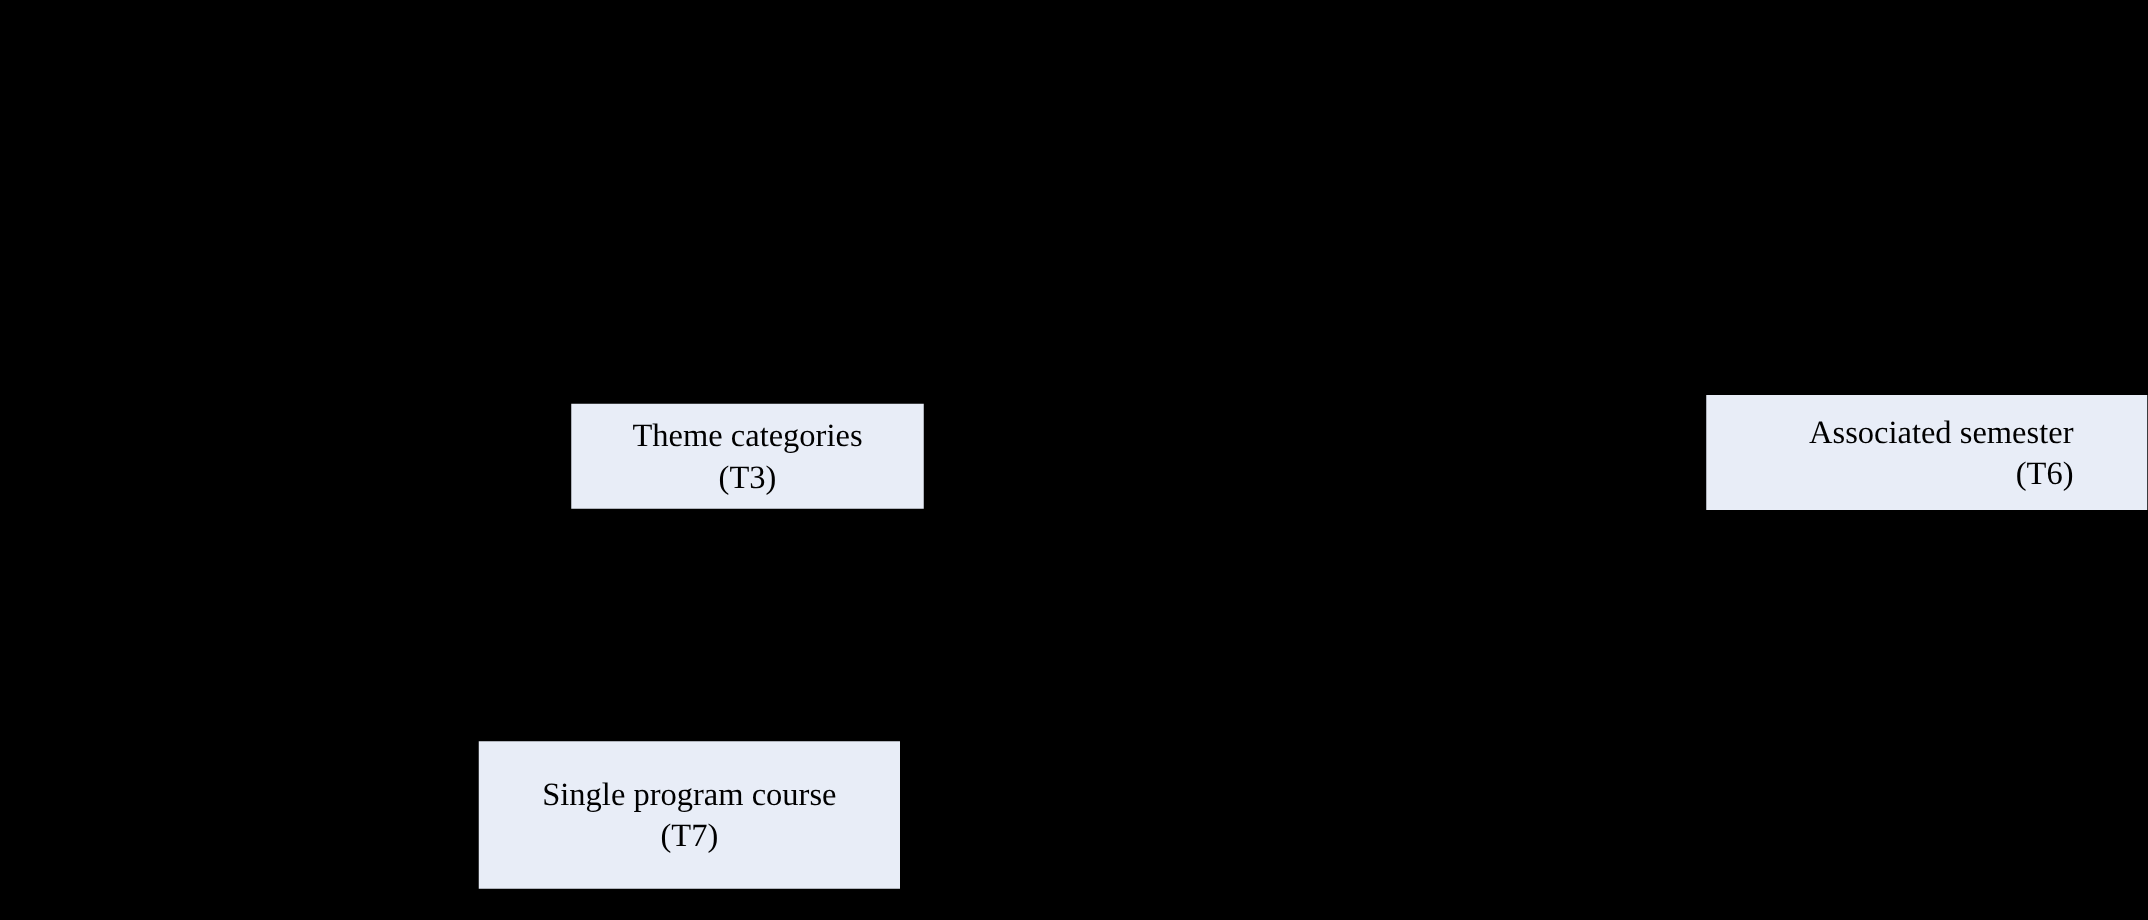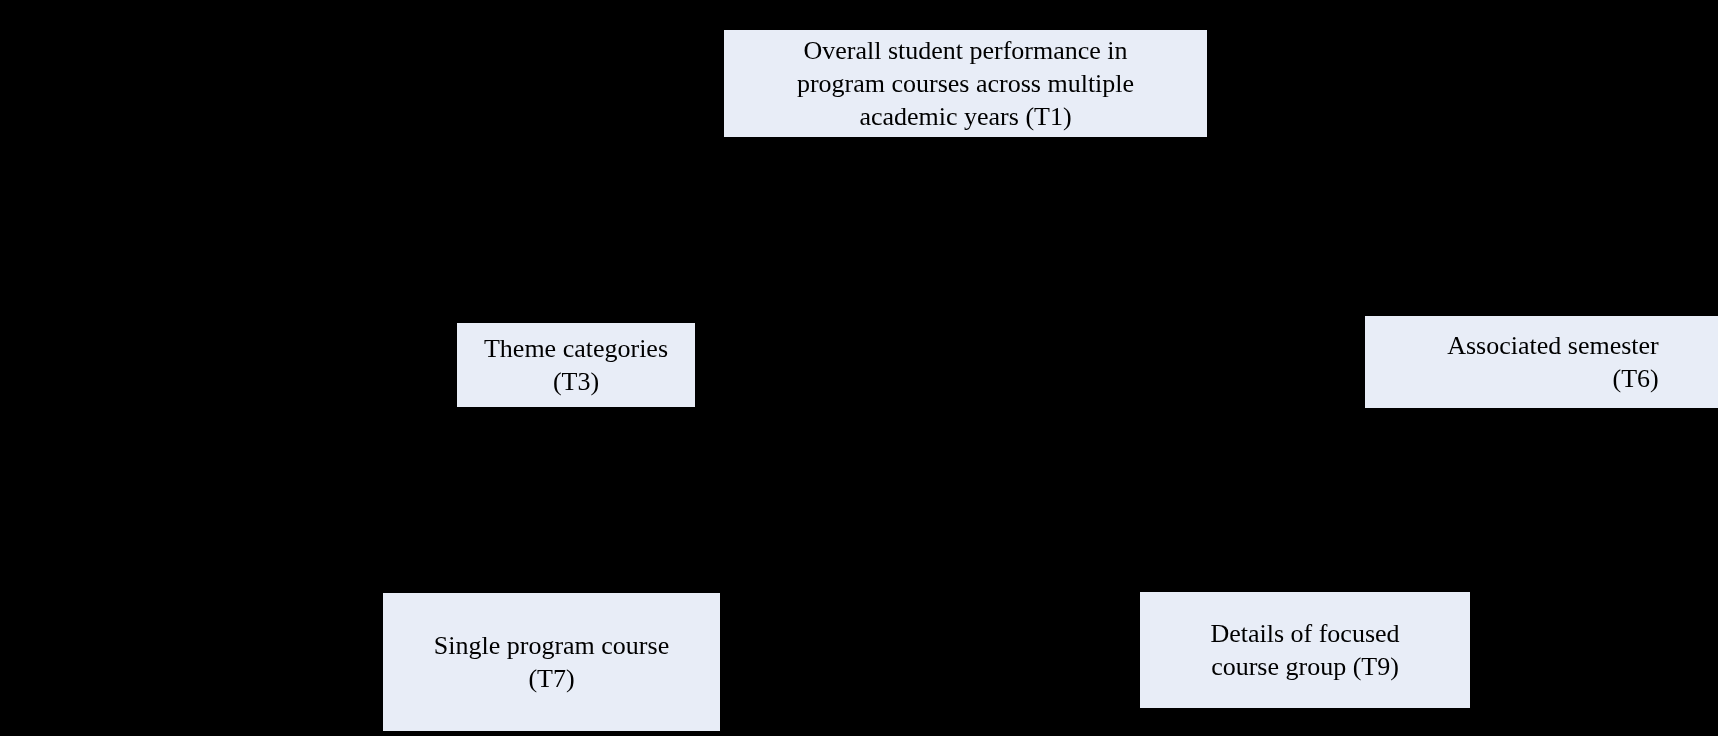--- a/index.html
+++ b/index.html
@@ -28,57 +28,52 @@
     white-space: pre-line;
     box-sizing: border-box;
   }
   
   .node--outlined {
     outline: 2px solid #000000;
     outline-offset: -5px;
   }
   .node-t1 { left: 724px;  top: 30px;  width: 483px; height: 107px; }
   .node-t2 { left: 152px;  top: 312px; width: 296px; height: 93px;  }
-  .node-t3 { left: 457px;  top: 323px; width: 238px; height: 84px;  }
+  .node-t3 { left: 457px;  top: 323px; width: 282px; height: 84px;  }
   .node-t4 { left: 728px;  top: 323px; width: 325px; height: 84px;  }
   .node-t5 { left: 1101px; top: 316px; width: 242px; height: 92px;  }
   .node-t6 { left: 1365px; top: 316px; width: 376px; height: 92px; text-align: right;  }
-  .node-t7 { left: 383px;  top: 593px; width: 337px; height: 138px; }
+  .node-t7 { left: 383px;  top: 593px; width: 337px; height: 118px; }
   .node-t8 { left: 753px;  top: 593px; width: 352px; height: 113px; }
   .node-t9 { left: 1140px; top: 592px; width: 330px; height: 116px; }
   
   .t8-left-line {
     position: absolute;
     left: 756px;
     top: 593px;
     width: 2px;
     height: 113px;
     background: #000000;
   }
 </style>
 </head>
 <body>
 
 <div class="canvas">
 
-  <div class="node node-t1">Overall student performance in
-program courses across multiple
-academic years (T1)</div>
 
 
   <div class="node node-t3">Theme categories
 (T3)</div>
 
 
 
   <div class="node node-t6">Associated semester
 (T6)</div>
 
   <div class="node node-t7">Single program course
 (T7)</div>
 
 
   <div class="t8-left-line"></div>
 
-  <div class="node node-t9">Details of focused
-course group (T9)</div>
 
 </div>
 
 </body></html>

